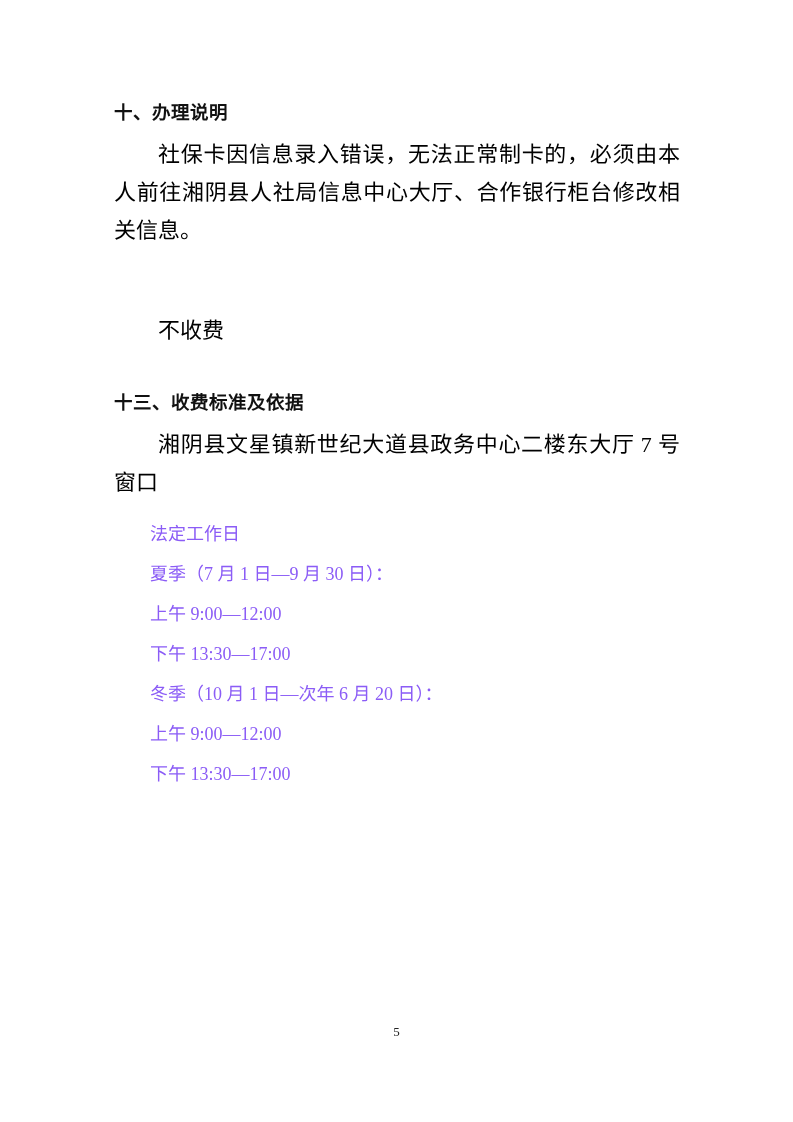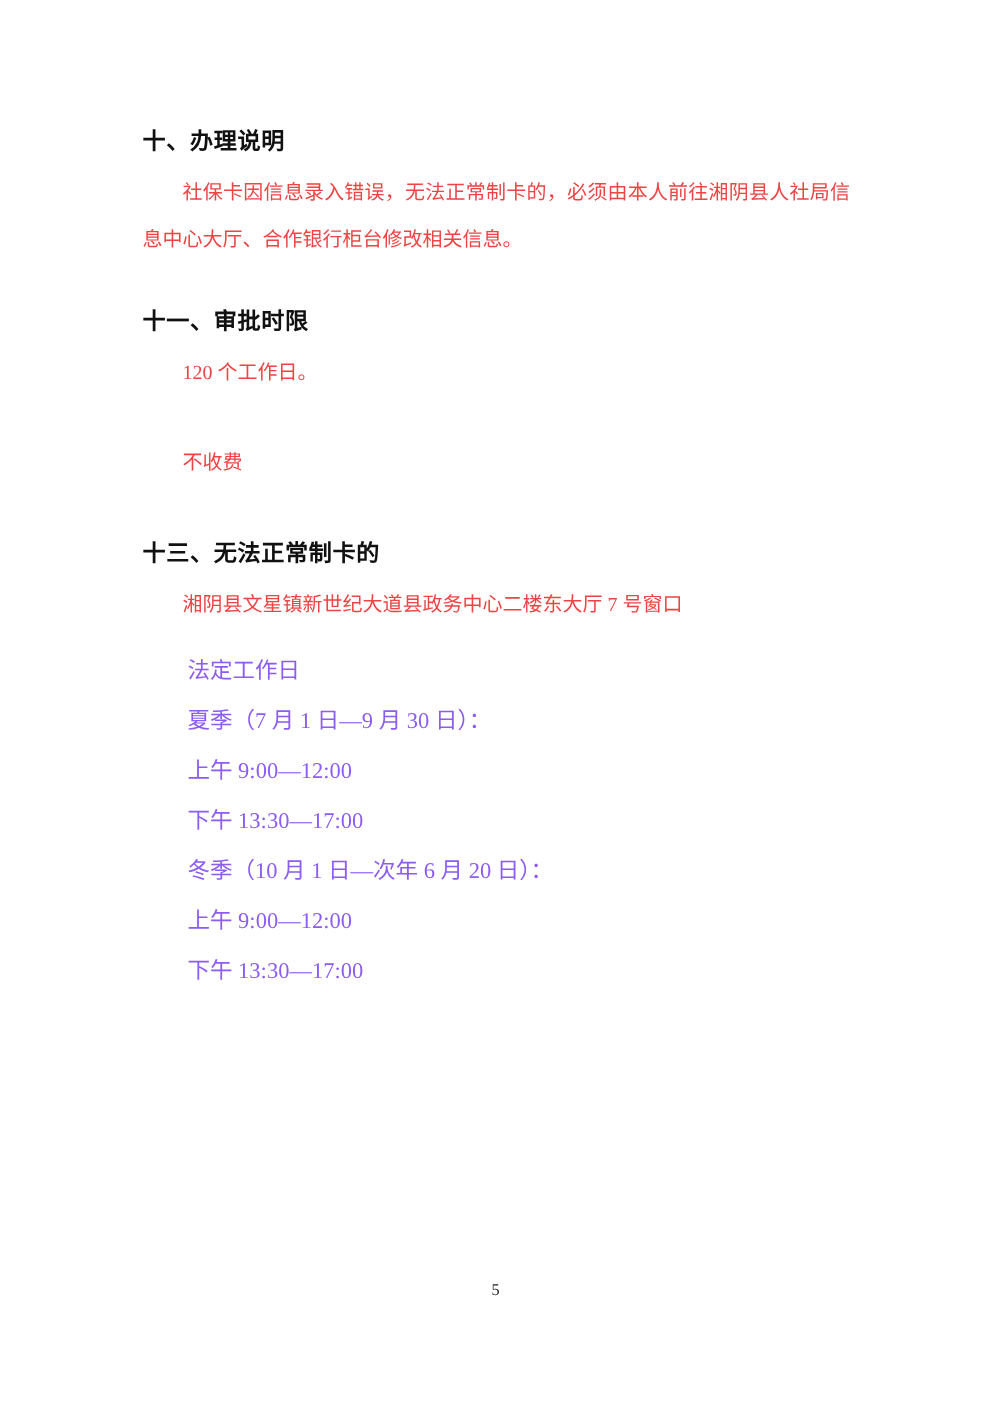--- a/index.html
+++ b/index.html
@@ -40,26 +40,26 @@
     font-family: "Liberation Sans", "DejaVu Sans", sans-serif;
     font-weight: bold;
     font-size: 18.5px;
     line-height: 34px;
     letter-spacing: 0.5px;
     color: #111;
     margin: 0;
   }
 
   .para {
-    font-size: 16px;
+    font-size: 22px;
     line-height: 38px;
     text-align: justify;
     text-justify: inter-ideograph;
     margin: 0;
-    color: #ef4444;
+    color: #000000;
   }
 
   .indent {
     text-indent: 2em;
   }
 
   .gap-lg { height: 36px; }
   .gap-md { height: 28px; }
   .gap-sm { height: 12px; }
   .gap-xs { height: 6px; }
@@ -91,37 +91,32 @@
   <div class="content">
 
     <div class="section">
       <p class="heading">十、办理说明</p>
       <div class="gap-xs"></div>
       <p class="para indent">社保卡因信息录入错误，无法正常制卡的，必须由本人前往湘阴县人社局信息中心大厅、合作银行柜台修改相关信息。</p>
     </div>
 
     <div class="gap-md"></div>
 
-    <div class="section">
-      <p class="heading">十一、审批时限</p>
-      <div class="gap-xs"></div>
-      <p class="para indent">120 个工作日。</p>
-    </div>
 
     <div class="gap-md"></div>
 
     <div class="section">
       <div class="gap-xs"></div>
       <p class="para indent">不收费</p>
     </div>
 
     <div class="gap-lg"></div>
 
     <div class="section">
-      <p class="heading">十三、无法正常制卡的</p>
+      <p class="heading">十三、收费标准及依据</p>
       <div class="gap-xs"></div>
       <p class="para indent">湘阴县文星镇新世纪大道县政务中心二楼东大厅 7 号窗口</p>
       <div class="gap-sm"></div>
       <p class="line-indent">法定工作日</p>
       <p class="line-indent">夏季（7 月 1 日—9 月 30 日）：</p>
       <p class="line-indent">上午 9:00—12:00</p>
       <p class="line-indent">下午 13:30—17:00</p>
       <p class="line-indent">冬季（10 月 1 日—次年 6 月 20 日）：</p>
       <p class="line-indent">上午 9:00—12:00</p>
       <p class="line-indent">下午 13:30—17:00</p>

